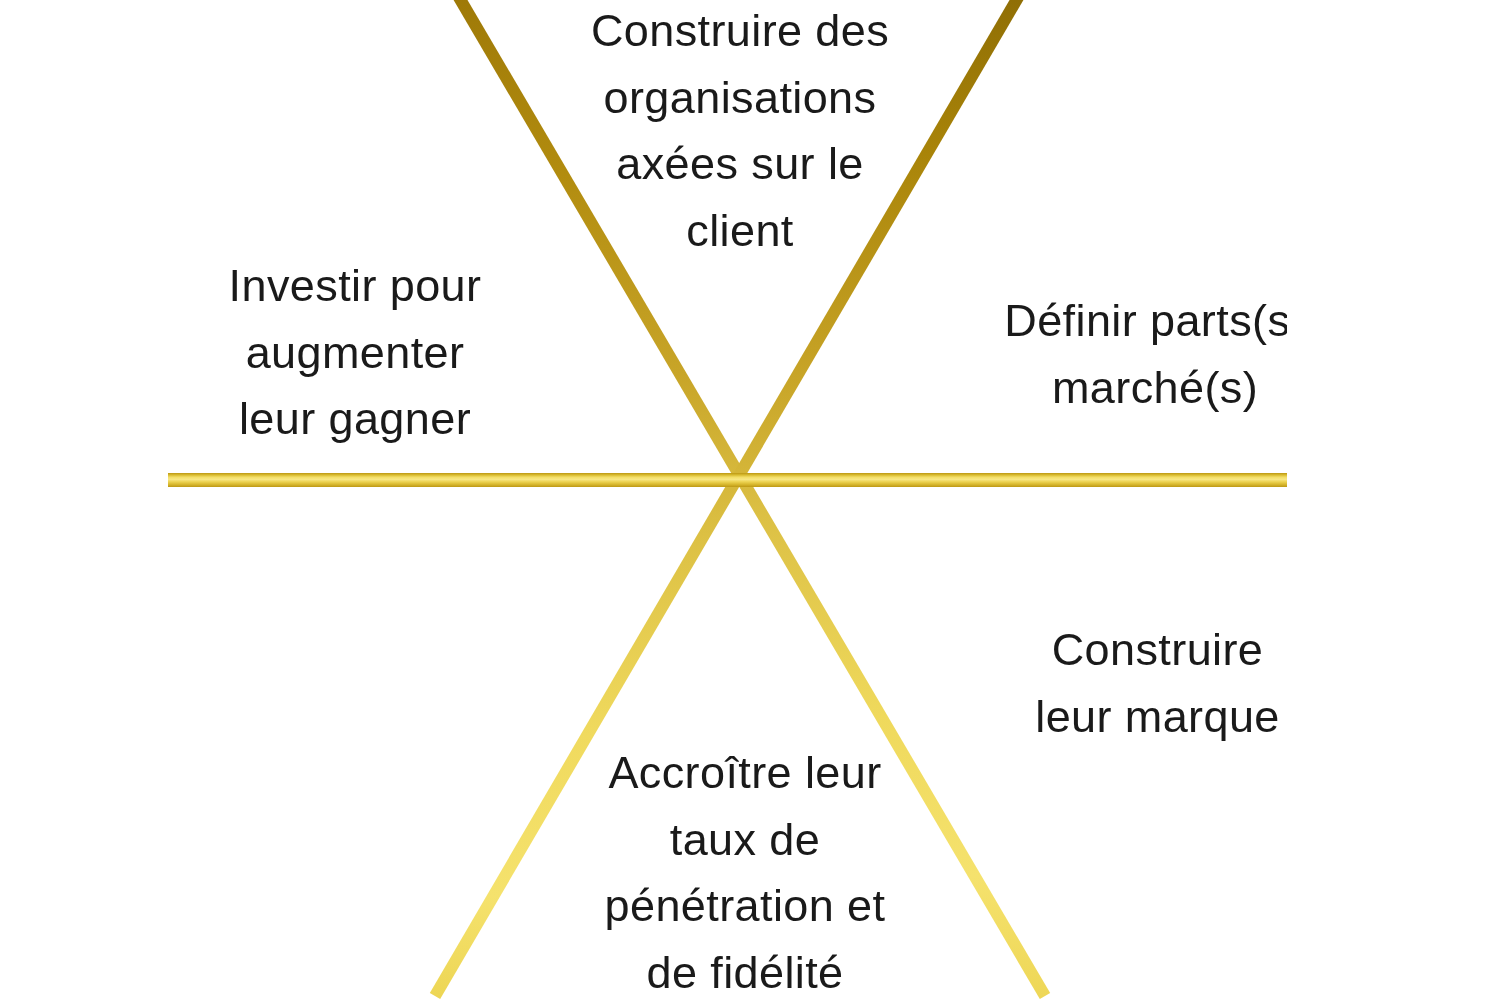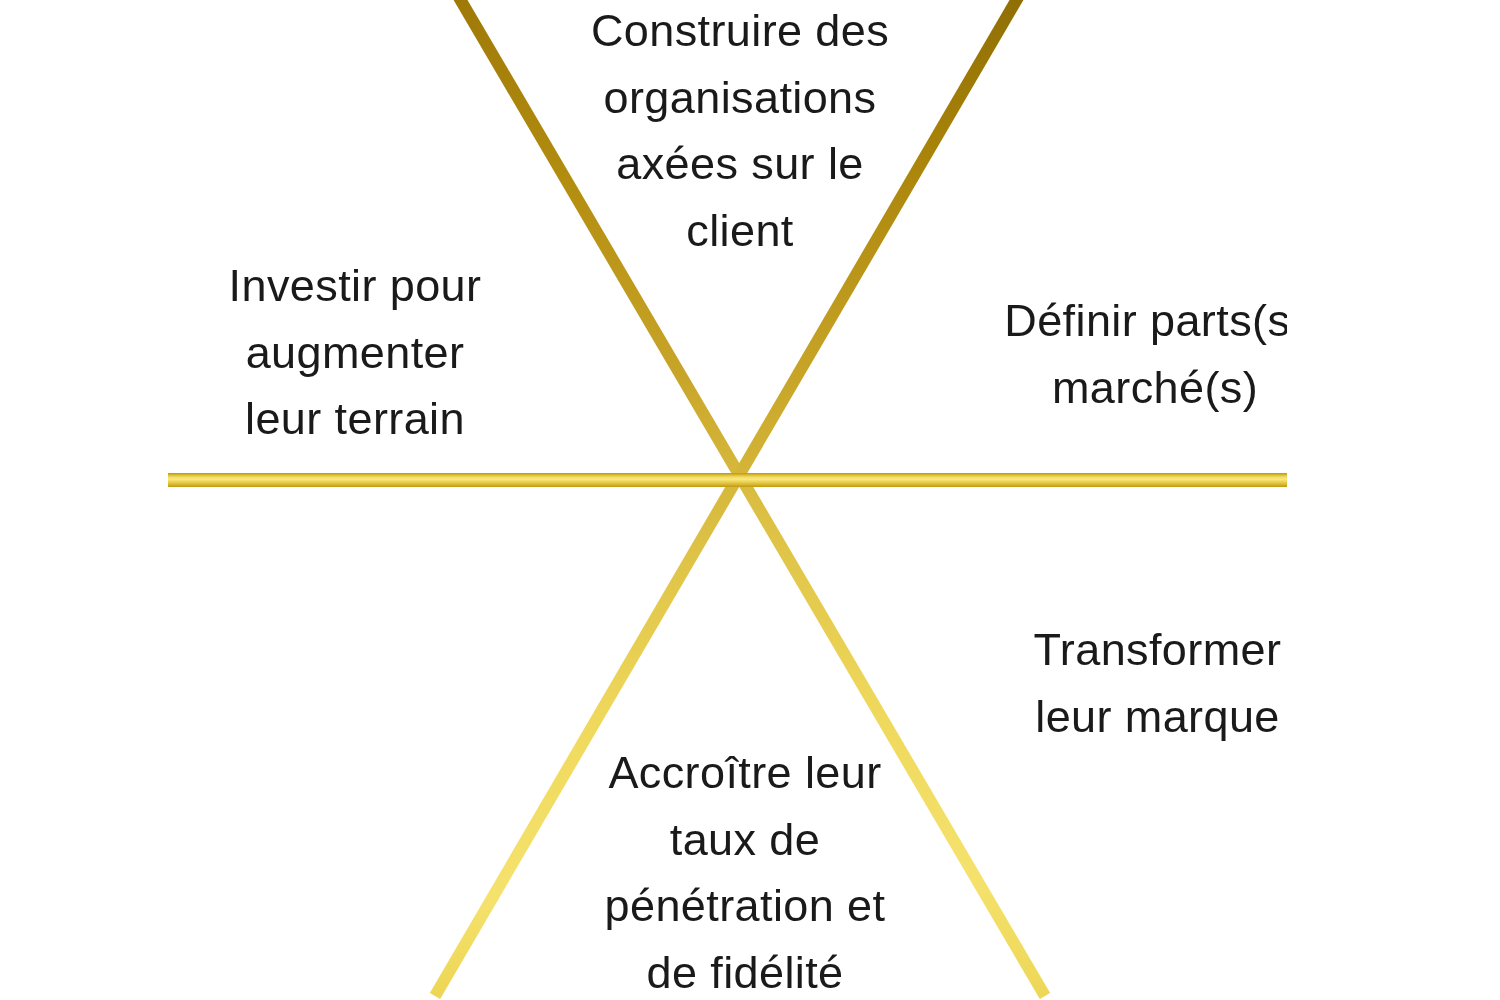--- a/index.html
+++ b/index.html
@@ -122,27 +122,27 @@
     <rect x="168" y="473" width="1163" height="14" fill="url(#goldBarGrad)"></rect>
   </svg>
 
   <div class="label" id="label-top-center">Construire des
 organisations
 axées sur le
 client</div>
 
   <div class="label" id="label-upper-left">Investir pour
 augmenter
-leur terrain</div>
+leur gagner</div>
 
   <div class="label" id="label-upper-right">Définir parts(s)
 marché(s)</div>
 
 
-  <div class="label" id="label-lower-right">Transformer
+  <div class="label" id="label-lower-right">Construire
 leur marque</div>
 
   <div class="label" id="label-bottom-center">Accroître leur
 taux de
 pénétration et
 de fidélité</div>
 
 </div>
 
 </body></html>

